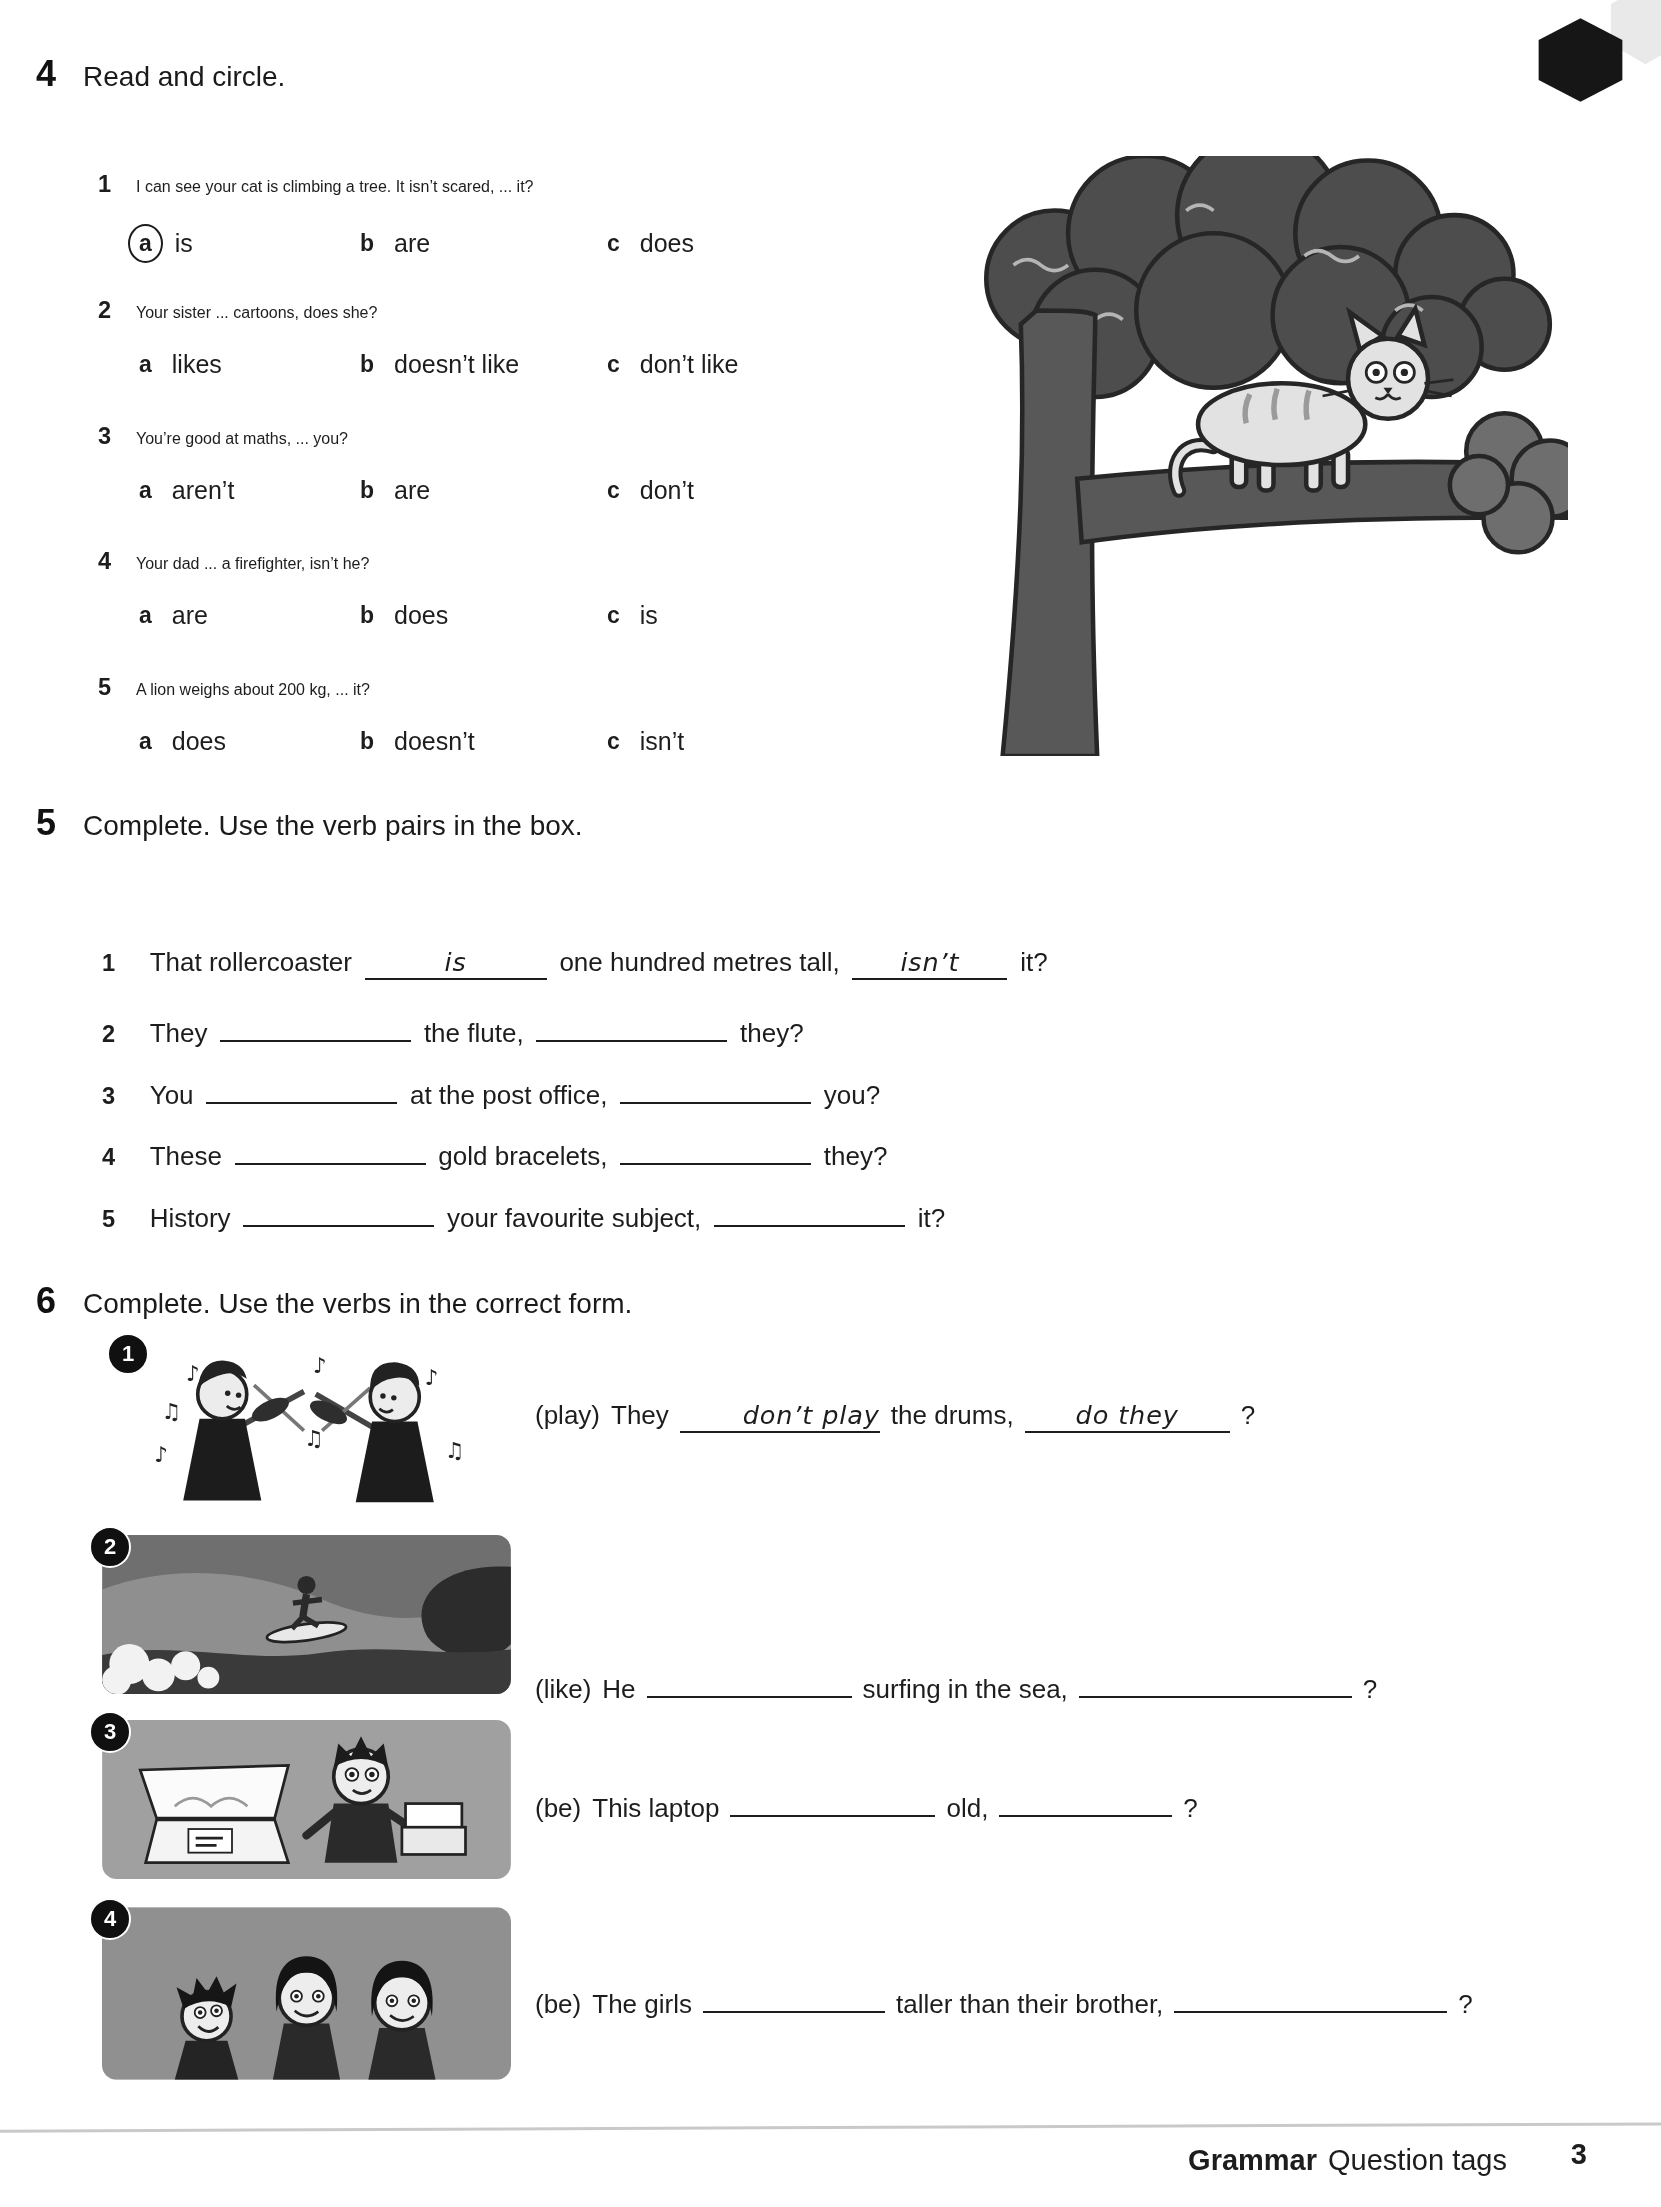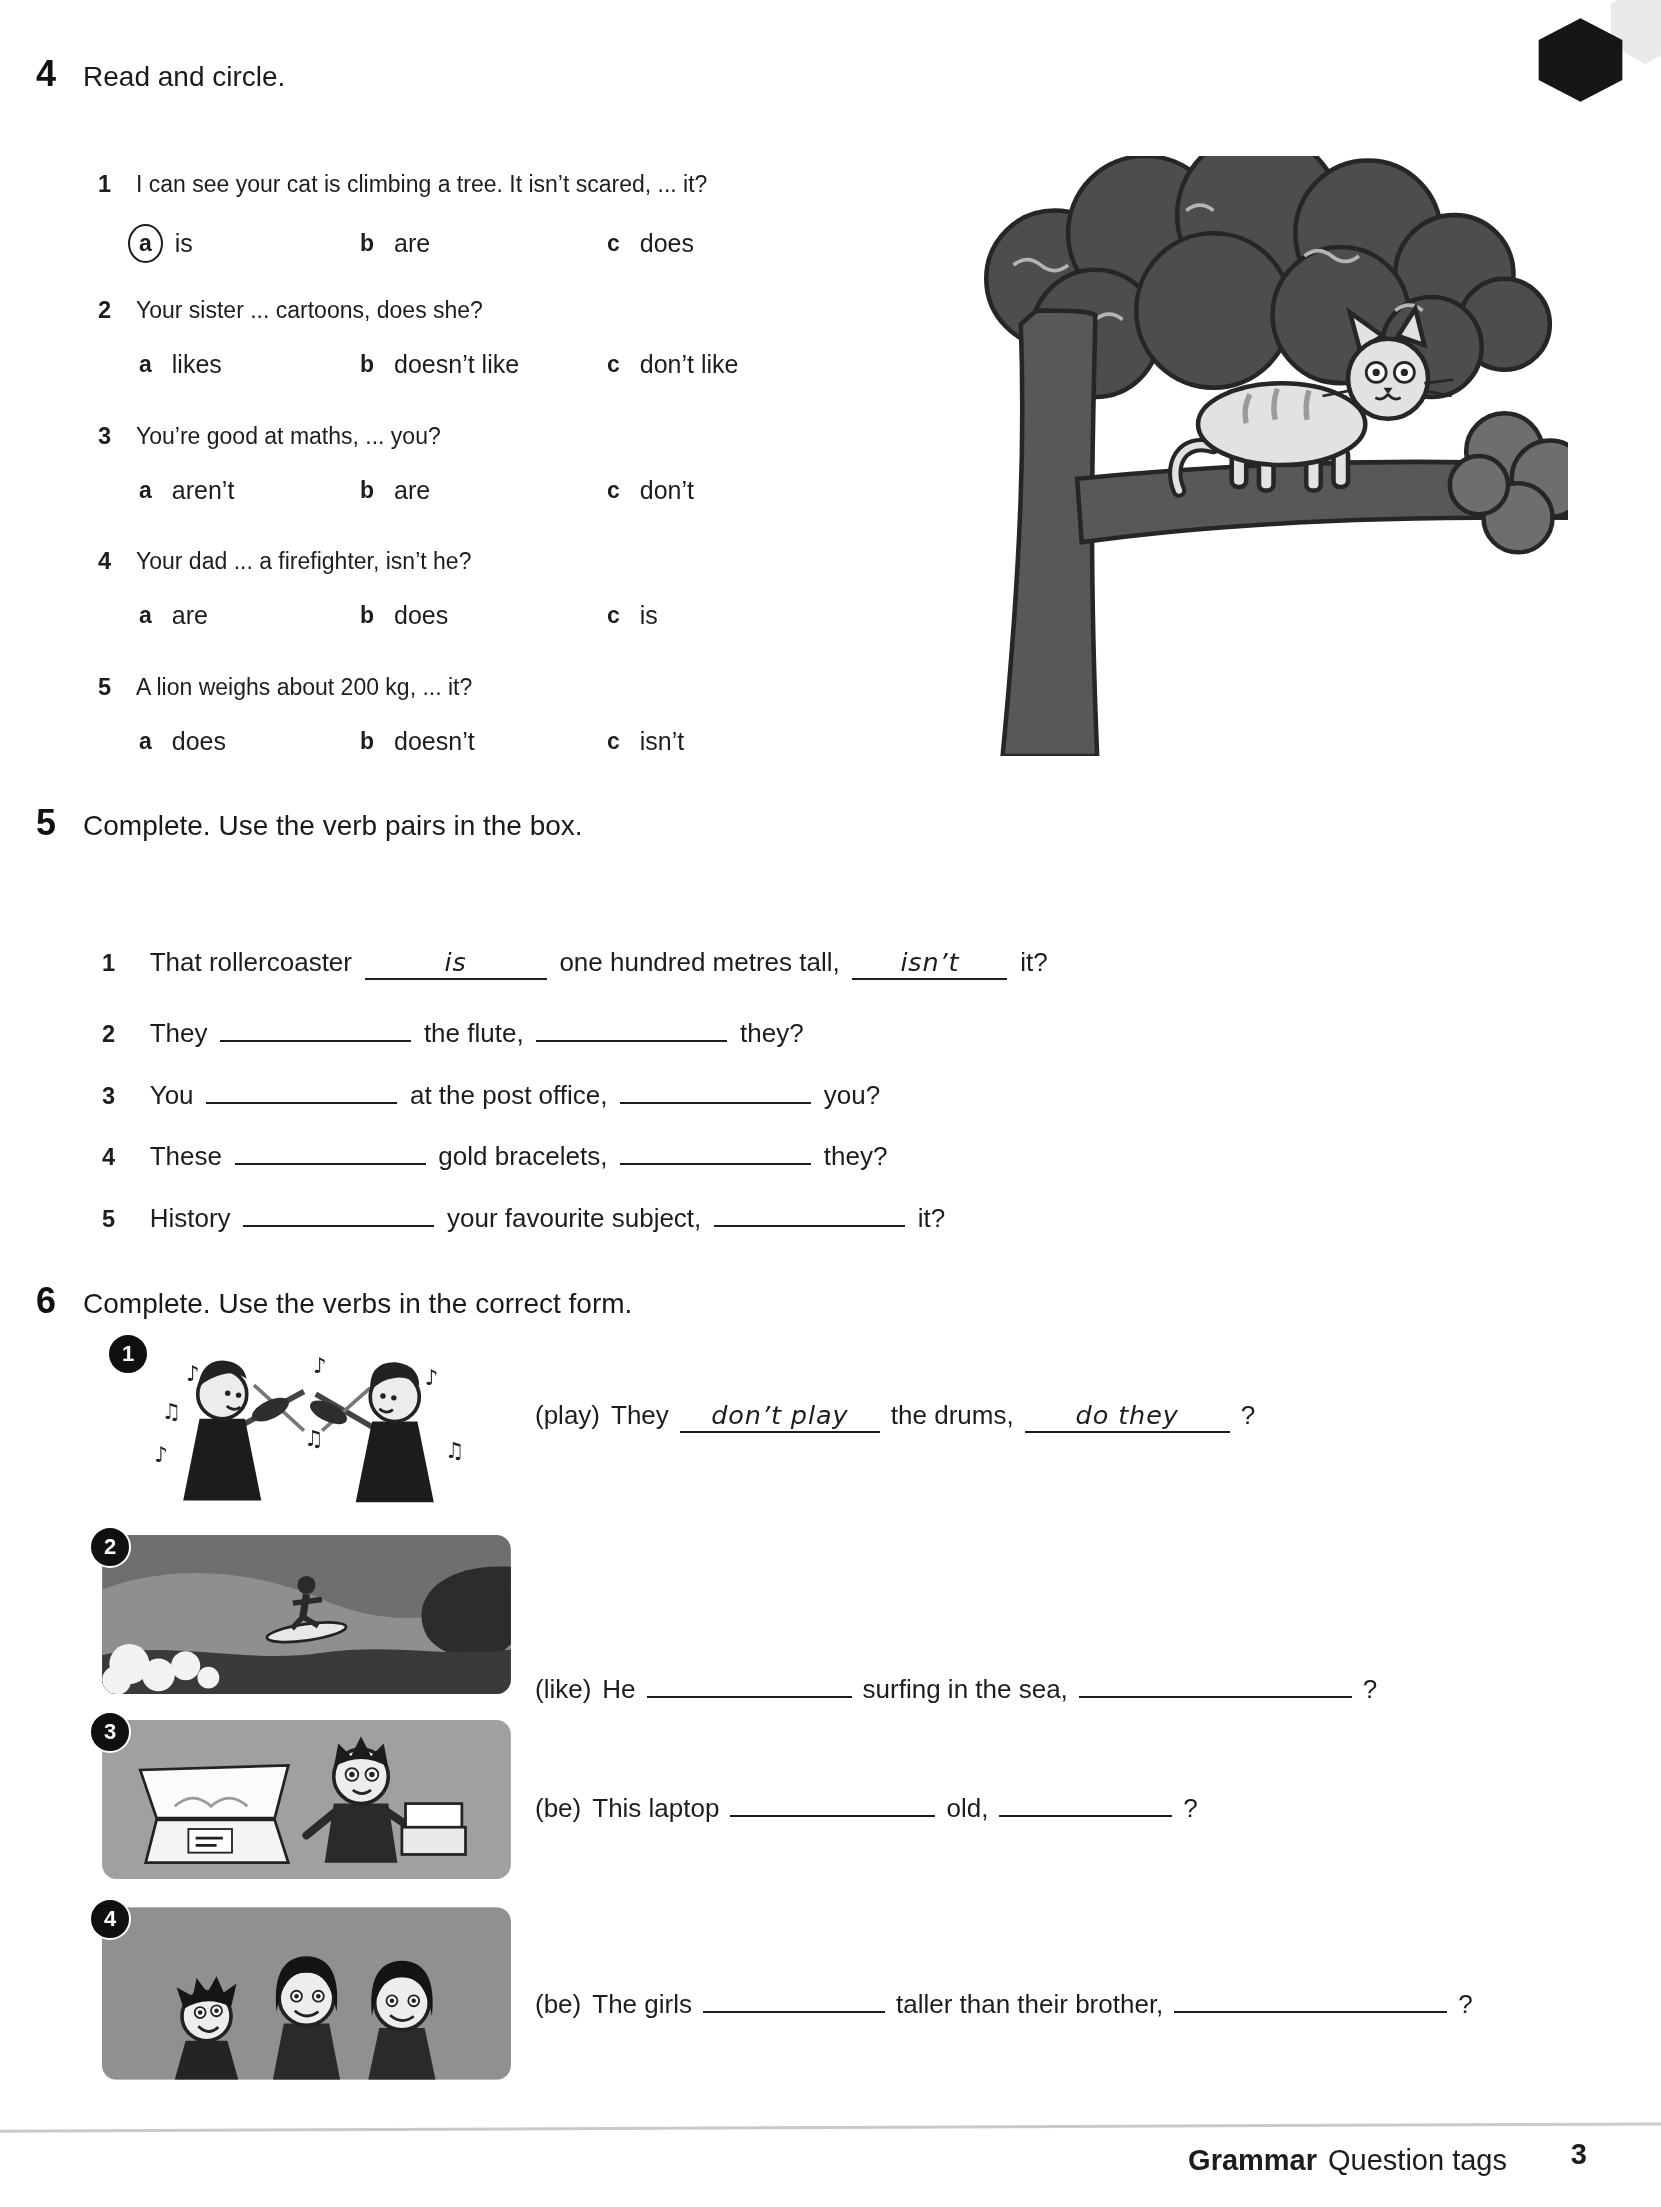--- a/index.html
+++ b/index.html
@@ -9,21 +9,21 @@
   
   .ex-header{position:absolute;display:flex;align-items:baseline;gap:27px;}
   .ex-num{font-size:36px;font-weight:bold;color:#111;}
   .ex-title{font-size:28px;color:#1a1a1a;}
 
   
   .ex4-questions{position:absolute;left:98px;top:153px;width:891px;}
   .q{position:absolute;left:0;width:891px;}
   .q-line{display:flex;align-items:baseline;}
   .q-num{font-weight:bold;font-size:23.6px;width:38px;flex:none;}
-  .q-text{font-size:23px;}
+  .q-text{font-size:16px;}
   .opts{position:absolute;left:41px;display:flex;align-items:center;}
   .opt{display:flex;align-items:center;}
   .opt-a{width:221px;}
   .opt-b{width:247px;}
   .opt-letter{font-weight:bold;font-size:23px;margin-right:20px;}
   .opt-letter.circled{border:2.7px solid #1d1d1d;border-radius:50%;width:31px;height:35px;display:flex;align-items:center;justify-content:center;margin-left:-11px;margin-right:11.8px;}
   .opt-text{font-size:25px;}
 
   
   .word-box{position:absolute;left:102px;top:864px;display:flex;align-items:center;}
@@ -318,21 +318,21 @@
         <text x="195" y="32">♪</text>
       <text x="340" y="125">♫</text>
         <text x="318" y="45">♪</text>
         <text x="185" y="112">♫</text>
         <text x="28" y="82">♫</text>
     </g>
   </svg>
   <div class="ex6-row" style="left:535px;top:1400px;">
     <span>(play)</span>
     <span>They</span>
-    <span class="blank hw" style="width:200px;">don’t play</span>
+    <span class="blank hw" style="width:200px;text-align:right;">don’t play</span>
     <span>the drums,</span>
     <span class="blank hw" style="width:205px;text-align:center;">do they</span>
     <span>?</span>
   </div>
 
   <div class="badge" style="left:89px;top:1526px;">2</div>
   <svg class="ex6-img" style="left:102px;top:1535px;" width="409" height="159" viewBox="0 0 450 175">
     <defs>
         <clipPath id="surfclip">
           <rect x="0" y="0" width="450" height="175" rx="16"></rect>

